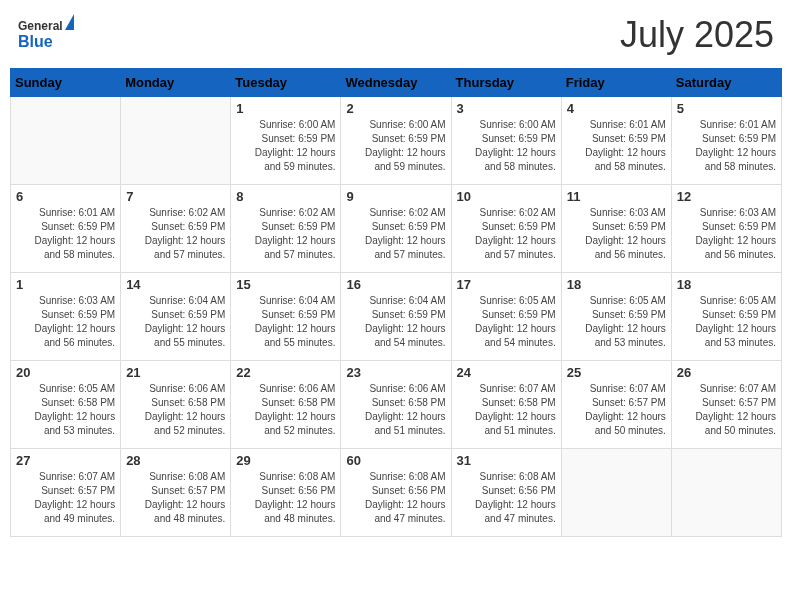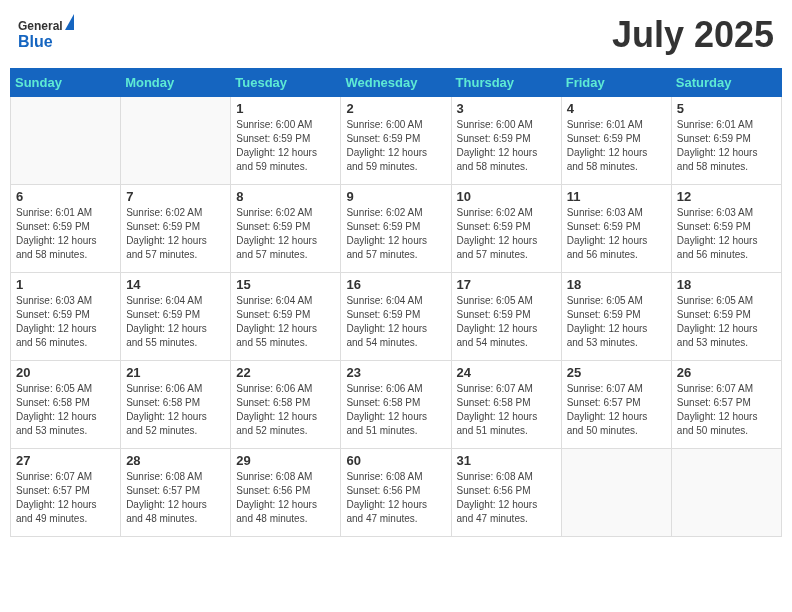--- a/index.html
+++ b/index.html
@@ -20,37 +20,37 @@
     .logo {
       display: flex;
       flex-direction: column;
       align-items: flex-start;
     }
     .title-area {
       text-align: right;
     }
     .month-title {
       font-size: 36px;
-      font-weight: bold;
+      font-weight: normal;
       color: #333;
       text-align: center;
     }
     .location-title {
       font-size: 16px;
       color: #333;
       font-weight: normal;
     }
     .calendar {
       width: 100%;
       border-collapse: collapse;
       border: 1px solid #ccc;
     }
     .calendar th {
       background: #1565c0;
-      color: #5eead4;
+      color: #000000;
       font-size: 13px;
       font-weight: bold;
       padding: 6px 4px;
       text-align: left;
       border: 1px solid #1565c0;
     }
     .calendar td {
       width: calc(100% / 7);
       vertical-align: top;
       padding: 4px 5px;
@@ -67,20 +67,21 @@
       font-size: 13px;
       font-weight: bold;
       color: #333;
       display: block;
       margin-bottom: 2px;
     }
     .day-info {
       font-size: 10px;
       color: #444;
       line-height: 1.4;
+      text-align: right;
     }
     .week-row td {
       height: 88px;
     }
     .logo-text-row {
       display: flex;
       align-items: baseline;
     }
   </style>
 </head>

